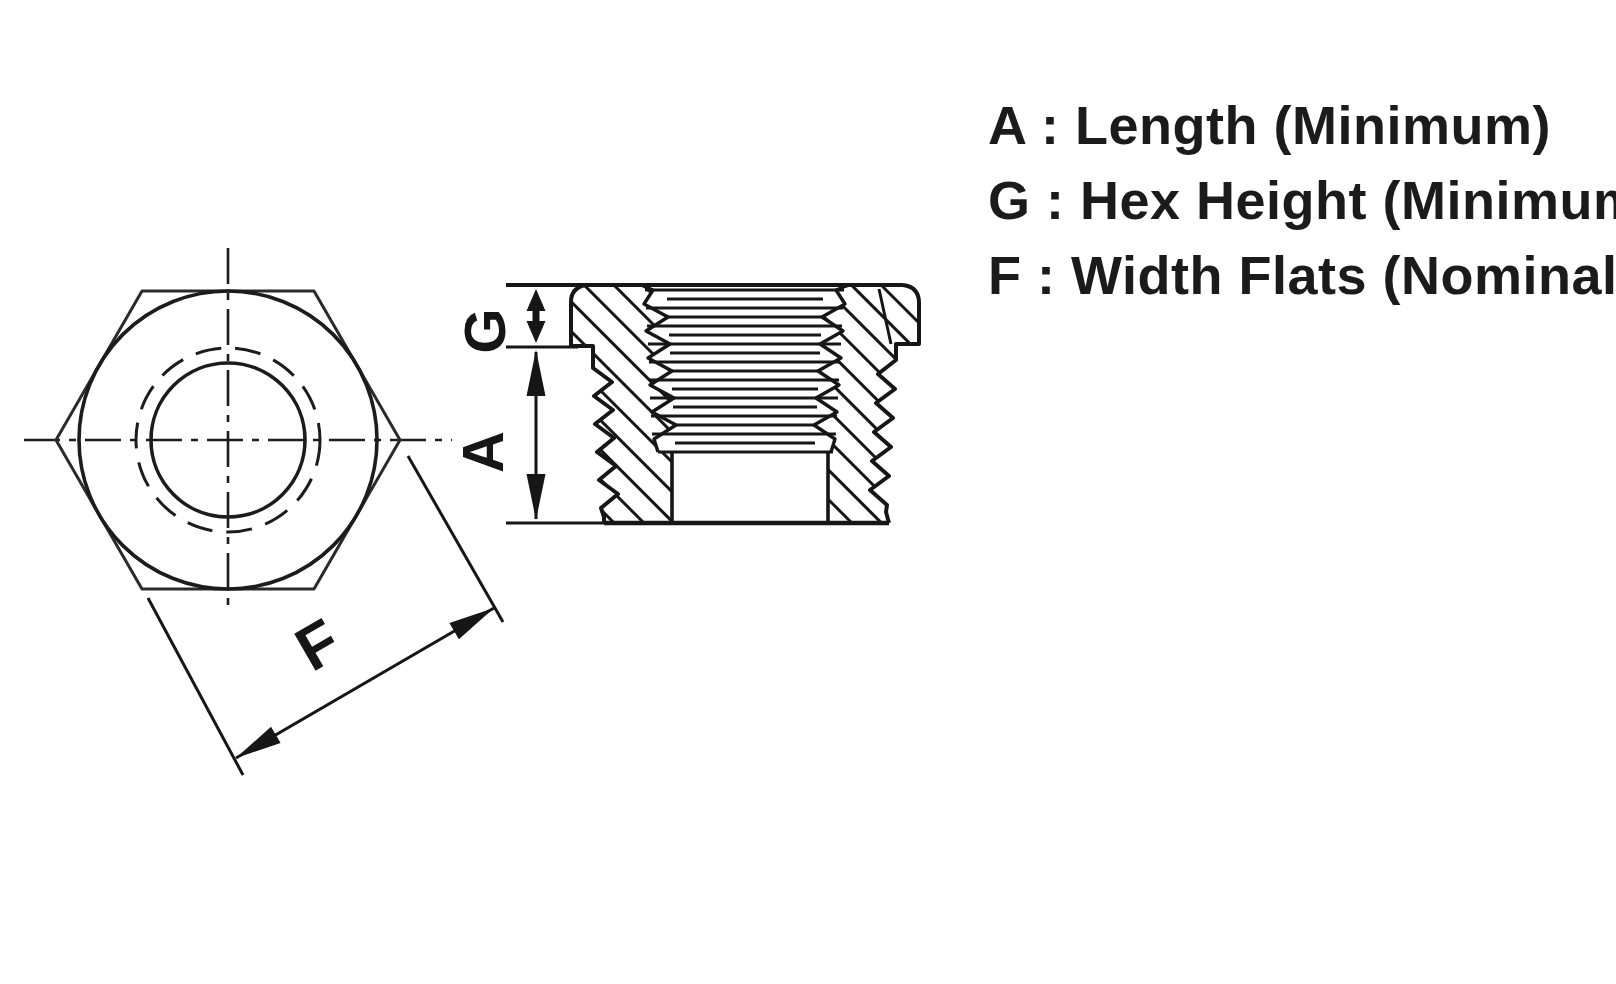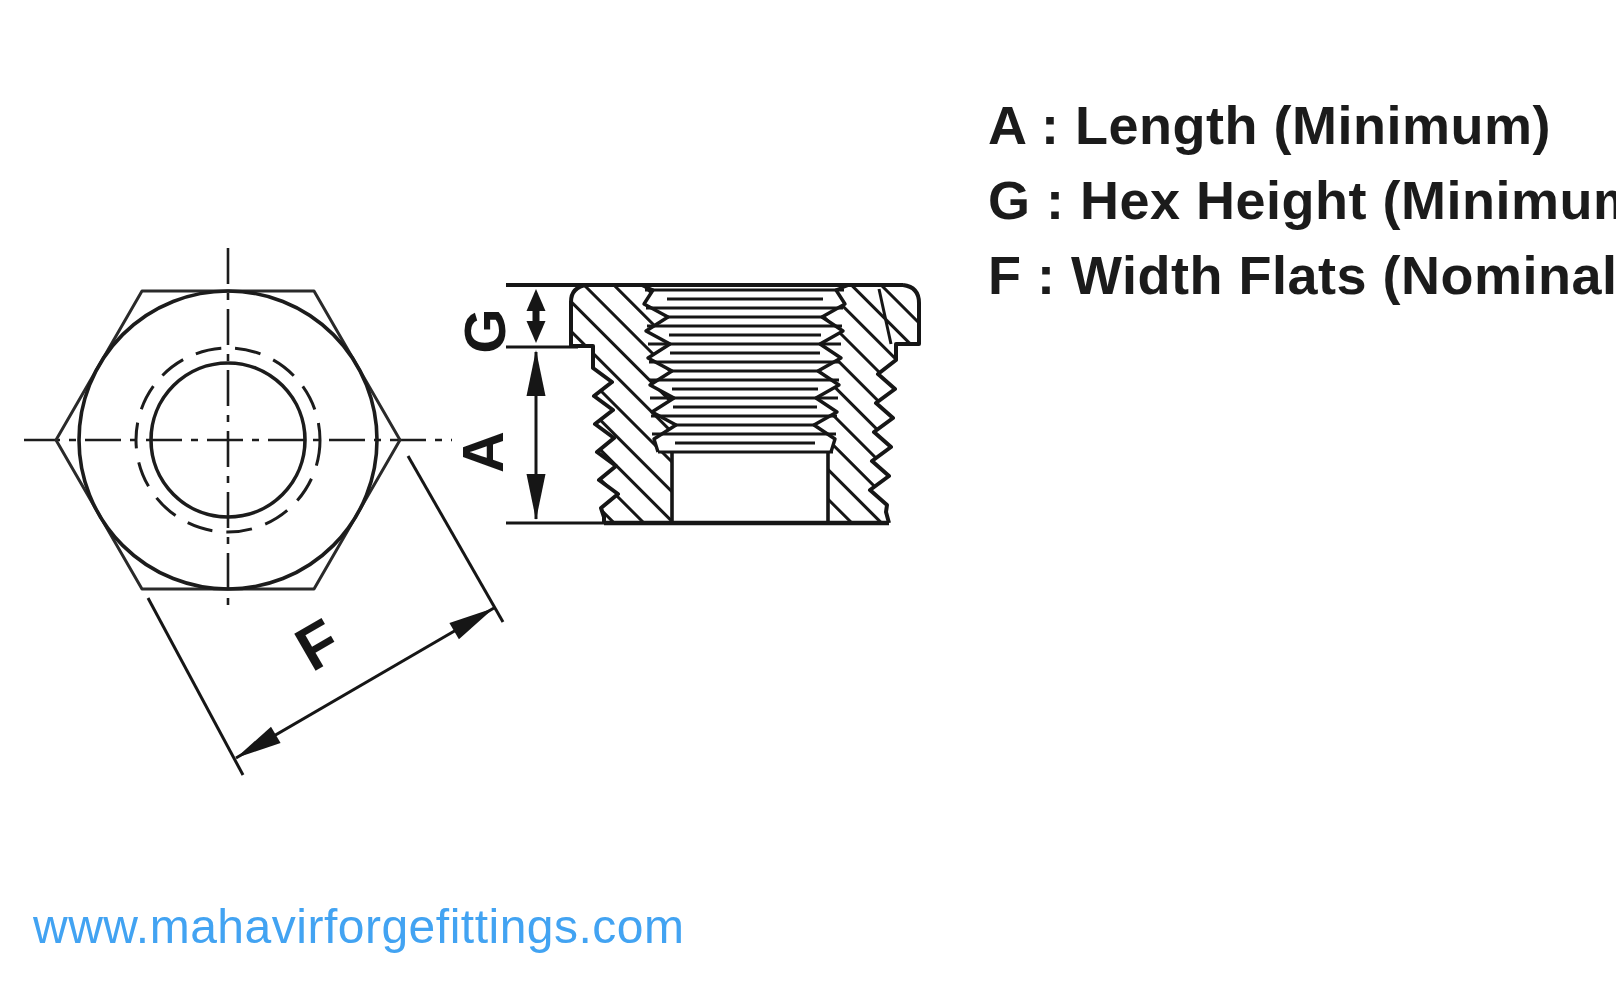--- a/index.html
+++ b/index.html
@@ -150,15 +150,14 @@
       <text class="dim-letter" transform="translate(482 452) rotate(-90)" x="0" y="21" text-anchor="middle" font-size="58">A</text>
     </g>
   </svg>
 
   <div class="legend">
     <div class="legend-line">A : Length (Minimum)</div>
     <div class="legend-line">G : Hex Height (Minimum)</div>
     <div class="legend-line">F : Width Flats (Nominal)</div>
   </div>
 
-  <div class="website-url">www.mahavirforgefittings.com</div>
 
 </div>
 
 </body></html>

